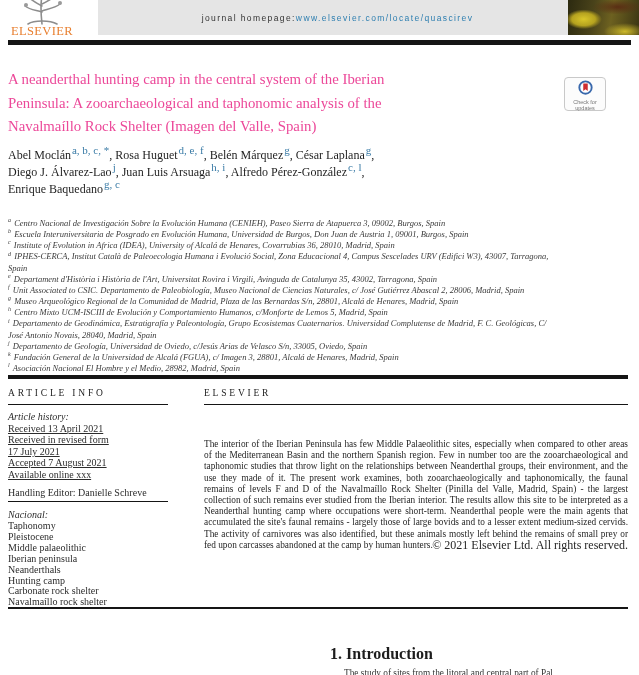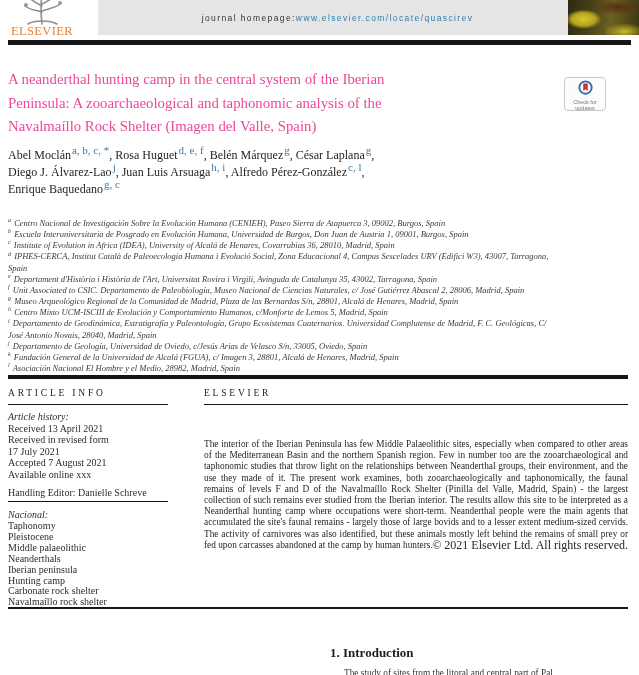--- a/index.html
+++ b/index.html
@@ -48,31 +48,31 @@
 
   
   .affils { left:8px; top:218px; width:625px; font-size:8.5px; font-style:italic;
     line-height:11.15px; color:#3a3a3a; }
   .affils sup { font-size:6px; line-height:0; margin-right:1px; color:#3a3a3a; }
 
   
   .colhead { font-size:9.5px; letter-spacing:2.8px; color:#1d1d1d; font-weight:500; top:388px; }
   .info { left:8px; width:170px; font-size:10px; line-height:11.4px; color:#2c2c2c; }
   .ital { font-style:italic; }
-  .info-history { top:423px; }
+  .info-history { top:423px;text-decoration:underline; }
   .info-label1 { top:411px; }
   .info-editor { top:487px; }
   .info-kwlabel { top:509px; }
   .info-keywords { top:521px; line-height:10.9px; }
   .abstract { left:204px; top:411px; width:424px; font-size:9.3px; line-height:11.2px;
     text-align:justify; color:#262626;margin-top:28px; }
   .copyright { left:204px; top:538px; width:424px; font-size:12px; text-align:right; color:#262626; }
 
   
-  .intro-head { left:330px; top:645px; font-size:13px; font-weight:bold; color:#1d1d1d; }
+  .intro-head { left:330px; top:645px; font-size:16px; font-weight:bold; color:#1d1d1d; }
   .intro-line { left:344px; top:668px; width:286px; font-size:9.3px; line-height:11.2px; color:#333;
     overflow:hidden; }
 </style>
 </head>
 <body>
 
 <div class="page">
 
   <div class="abs logo">
     <svg width="52" height="44" viewBox="0 0 52 44">
@@ -170,22 +170,22 @@
     <div>Accepted 7 August 2021</div>
     <div>Available online xxx</div>
   </div>
   <div class="abs info info-editor">Handling Editor: Danielle Schreve</div>
   <div class="abs rule hr-left2"></div>
   <div class="abs info ital info-kwlabel">Nacional:</div>
   <div class="abs info info-keywords">
     <div>Taphonomy</div>
     <div>Pleistocene</div>
     <div>Middle palaeolithic</div>
+    <div>Iberian peninsula</div>
     <div>Neanderthals</div>
-    <div>Iberian peninsula</div>
     <div>Hunting camp</div>
     <div>Carbonate rock shelter</div>
     <div>Navalmaíllo rock shelter</div>
   </div>
 
   <div class="abs colhead" style="left:204px">ELSEVIER</div>
   <div class="abs rule hr-col hr-right"></div>
   <div class="abs abstract">The interior of the Iberian Peninsula has few Middle Palaeolithic sites, especially when compared to other areas of the Mediterranean Basin and the northern Spanish region. Few in number too are the zooarchaeological and taphonomic studies that throw light on the relationships between Neanderthal groups, their environment, and the use they made of it. The present work examines, both zooarchaeologically and taphonomically, the faunal remains of levels F and D of the Navalmaíllo Rock Shelter (Pinilla del Valle, Madrid, Spain) - the largest collection of such remains ever studied from the Iberian interior. The results allow this site to be interpreted as a Neanderthal hunting camp where occupations were short-term. Neanderthal people were the main agents that accumulated the site's faunal remains - largely those of large bovids and to a lesser extent medium-sized cervids. The activity of carnivores was also identified, but these animals mostly left behind the remains of small prey or fed upon carcasses abandoned at the camp by human hunters.</div>
   <div class="abs copyright">© 2021 Elsevier Ltd. All rights reserved.</div>
 

